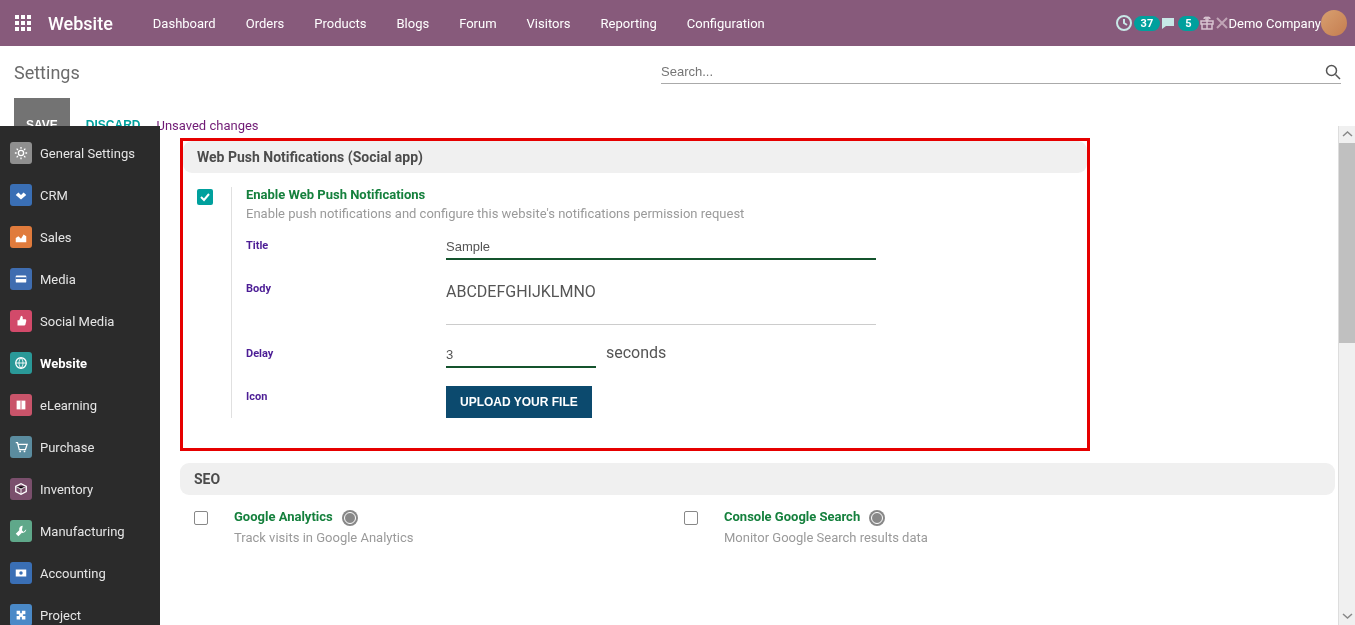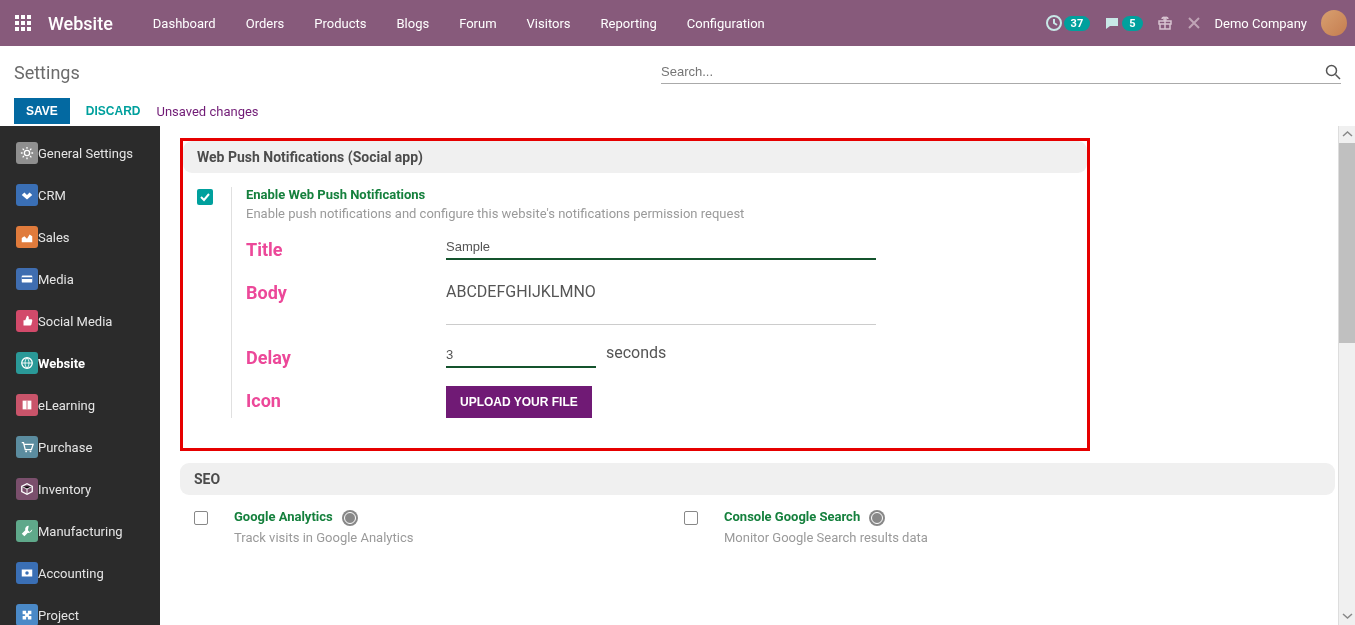--- a/index.html
+++ b/index.html
@@ -2,57 +2,57 @@
 <html><head>
 <meta charset="utf-8">
 <style>
 * { box-sizing: border-box; margin: 0; padding: 0; }
 body { font-family: -apple-system, BlinkMacSystemFont, "Segoe UI", Roboto, "Helvetica Neue", Arial, sans-serif; font-size: 13px; color: #4c4c4c; background: #fff; width: 1355px; height: 625px; overflow: hidden; position: relative; }
 .topbar { background: #875a7b; height: 46px; display: flex; align-items: center; color: #fff; padding: 0 8px; }
 .apps-icon { width: 30px; height: 30px; display: flex; align-items: center; justify-content: center; margin-right: 10px; cursor: pointer; }
 .brand { font-size: 18px; font-weight: 500; margin-right: 30px; }
 .nav-menu { display: flex; gap: 10px; flex: 1; }
 .nav-item { padding: 8px 10px; cursor: pointer; font-size: 13px; }
-.top-right { display: flex; align-items: center; gap: 14px; }
+.top-right { display: flex; align-items: center; }
 .badge-pill { display: inline-flex; align-items: center; padding: 1px 7px; border-radius: 10px; font-size: 11px; font-weight: 700; }
 .badge-teal { background: #00a09d; color: #fff; }
 .avatar { width: 26px; height: 26px; border-radius: 50%; background: linear-gradient(135deg,#d8a070,#c57d50); display: inline-block; }
 .subheader { display: flex; align-items: center; padding: 14px 14px 6px 14px; }
 .page-title { font-size: 18px; color: #6b6b6b; font-weight: 400; flex: 0 0 auto; }
 .search-wrap { margin-left: auto; flex: 1; max-width: 680px; display: flex; align-items: center; border-bottom: 1px solid #aaa; }
 .search-input { flex: 1; border: none; outline: none; padding: 4px 0; font-size: 13px; color: #555; }
 .search-icon { width: 16px; height: 16px; color: #555; }
 .actionbar { display: flex; align-items: center; gap: 16px; padding: 8px 14px 12px 14px; }
-.btn-primary-teal { background: #0369a1; color: #fff; border: none; padding: 6px 12px; font-weight: 700; font-size: 12px; cursor: pointer; }
+.btn-primary-teal { background: #737373; color: #fff; border: none; padding: 20px 12px; font-weight: 700; font-size: 12px; cursor: pointer; }
 .btn-link-teal { color: #00a09d; font-weight: 700; font-size: 12px; background: none; border: none; cursor: pointer; }
 .muted { color: #701a75; font-size: 13px; }
 .body-area { display: flex; position: absolute; top: 126px; bottom: 0; left: 0; right: 0; }
 .sidebar { width: 160px; background: #2b2b2b; overflow-y: auto; padding: 6px 0; position: relative; }
 .sidebar::-webkit-scrollbar { width: 8px; }
-.sidebar-item { display: flex; align-items: center; gap: 0; padding: 10px 16px; color: #e5e5e5; cursor: pointer; font-size: 13px; }
+.sidebar-item { display: flex; align-items: center; gap: 8px; padding: 10px 10px; color: #e5e5e5; cursor: pointer; font-size: 13px; }
 .sidebar-item.active { font-weight: 700; color: #fff; }
 .sb-icon { width: 22px; height: 22px; display: flex; align-items: center; justify-content: center; border-radius: 3px; flex-shrink: 0; }
 .content { flex: 1; overflow-y: scroll; padding: 0 0 20px 0; position: relative; }
 .section { margin: 12px 20px 0 20px; }
 .section-header { background: #f0f0f0; padding: 8px 14px; font-weight: 700; font-size: 14px; color: #4c4c4c; border-radius: 9px; }
 .highlight-box { border: 3px solid #e60000; padding-bottom: 30px; margin: 0 0px 0 0; max-width: 910px; }
 .setting-row { display: flex; padding: 14px 14px 0 14px; }
 .chk-col { width: 34px; padding-top: 2px; }
 .chk { width: 16px; height: 16px; background: #00a09d; display: flex; align-items: center; justify-content: center; border-radius: 2px; }
 .chk-empty { width: 14px; height: 14px; border: 1px solid #888; border-radius: 2px; background: #fff; }
 .setting-content { flex: 1; border-left: 1px solid #e0e0e0; padding-left: 14px; }
 .setting-title { font-weight: 700; color: #15803d; font-size: 13px; margin-bottom: 4px; }
 .setting-desc { color: #9a9a9a; font-size: 13px; margin-bottom: 14px; }
 .field-row { display: flex; align-items: flex-start; margin-bottom: 18px; }
-.field-label { width: 200px; font-weight: 700; color: #ec4899; font-size: 18px; padding-top: 4px; }
+.field-label { width: 200px; font-weight: 700; color: #4c1d95; font-size: 11px; padding-top: 4px; }
 .field-input { border: none; border-bottom: 2px solid #14532d; padding: 4px 0; font-size: 13px; color: #555; outline: none; }
 .field-input.wide { width: 430px; }
 .field-input.narrow { width: 150px; }
 .textarea-style { border: none; border-bottom: 1px solid #ccc; padding: 4px 0; font-size: 16px; color: #555; outline: none; width: 430px; min-height: 40px; resize: none; font-family: inherit; }
-.upload-btn { background: #701a75; color: #fff; border: none; padding: 9px 14px; font-weight: 700; font-size: 12px; cursor: pointer; }
+.upload-btn { background: #0c4a6e; color: #fff; border: none; padding: 9px 14px; font-weight: 700; font-size: 12px; cursor: pointer; }
 .seconds-label { margin-left: 10px; color: #555; font-size: 16px; }
 .seo-grid { display: flex; gap: 40px; padding: 14px; }
 .seo-item { display: flex; flex: 1; max-width: 450px; }
 .globe-icon { display: inline-flex; width: 16px; height: 16px; background: #888; border-radius: 50%; vertical-align: middle; margin-left: 6px; position: relative; }
 .globe-icon::after { content: ""; position: absolute; inset: 2px; border: 1px solid #fff; border-radius: 50%; }
 .scrollbar-v { position: absolute; right: 0; top: 0; bottom: 0; width: 17px; background: #f0f0f0; border-left: 1px solid #ddd; }
 .scrollbar-thumb { position: absolute; width: 100%; background: #c0c0c0; }
 svg { display: block; }
 </style>
 </head>

